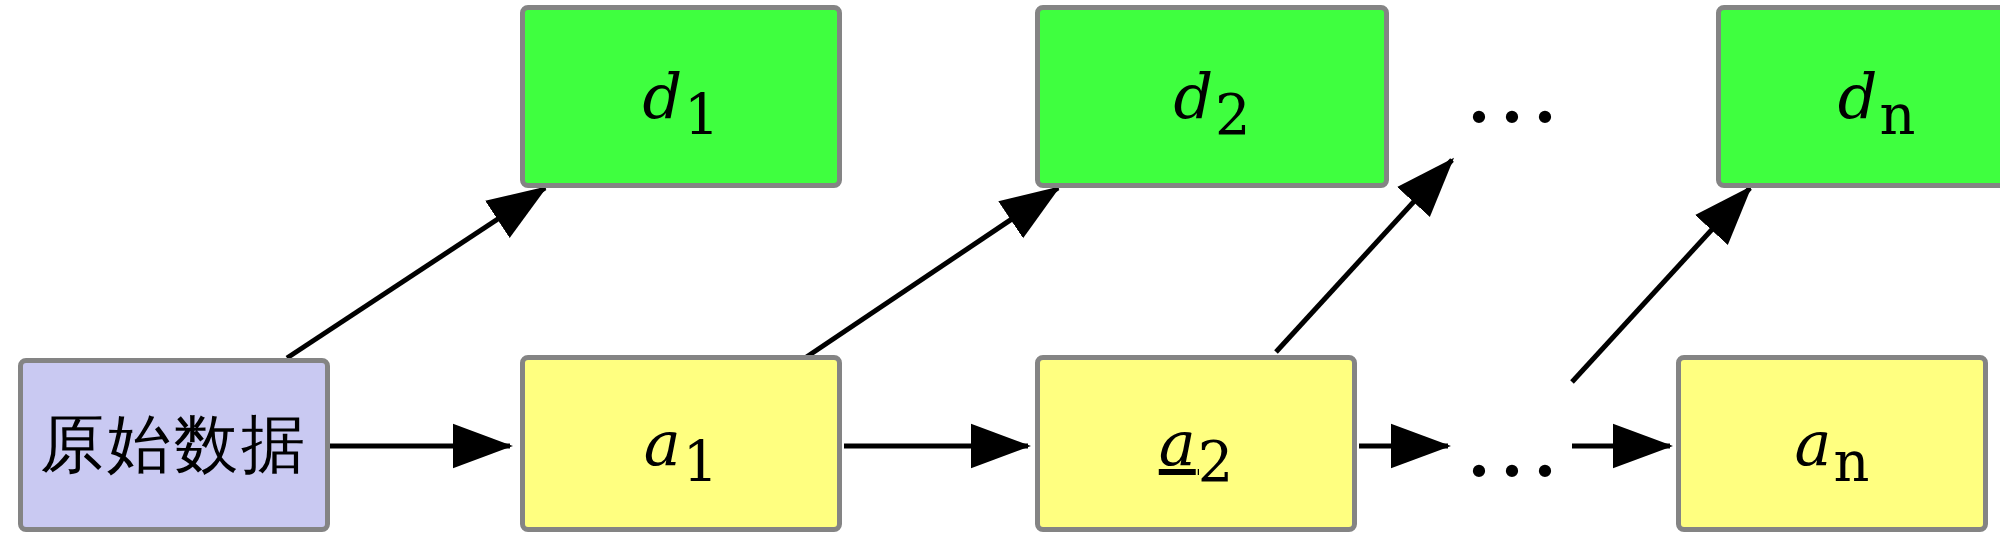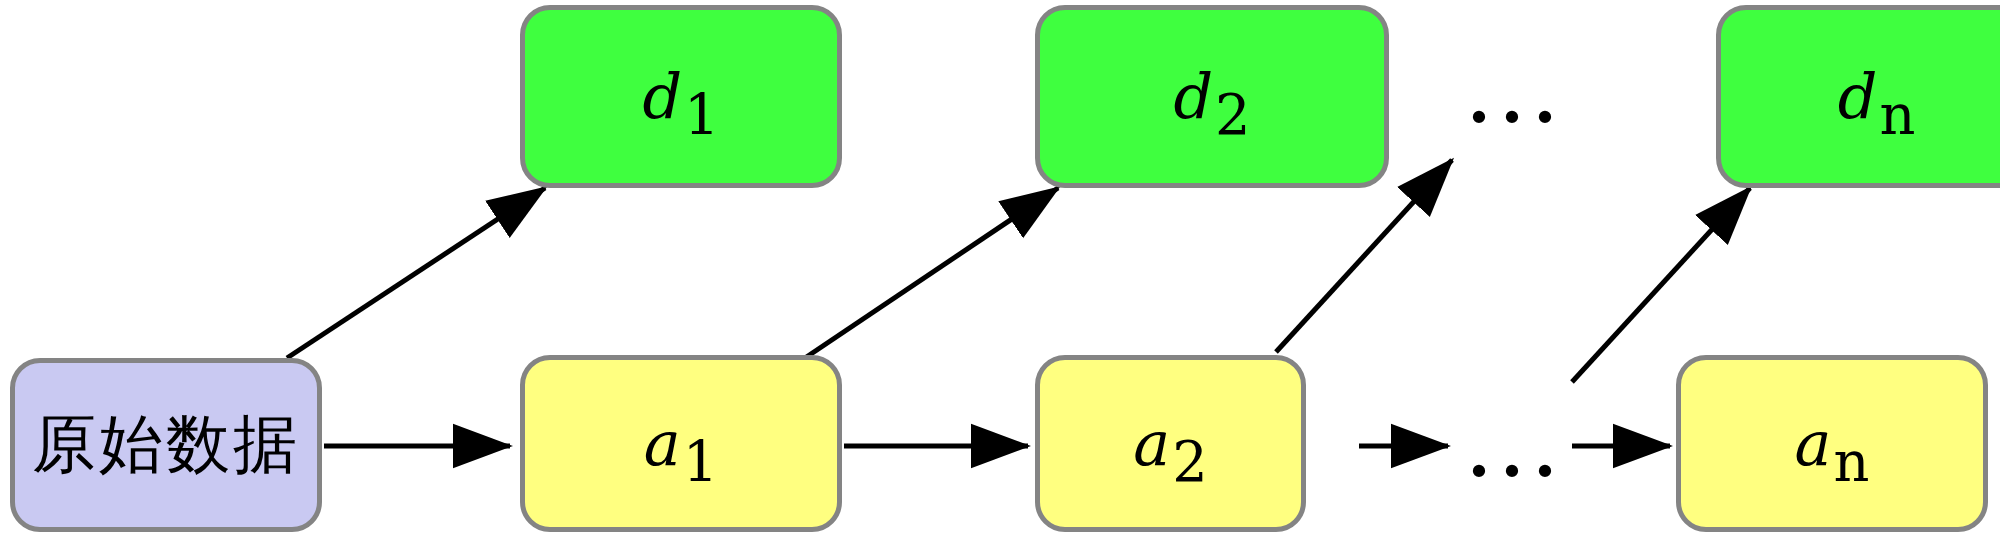--- a/index.html
+++ b/index.html
@@ -25,37 +25,37 @@
     stroke: var(--arrow, #000000);
     stroke-width: 5;
   }
   svg.edges .ah {
     fill: var(--arrow, #000000);
   }
   .node {
     position: absolute;
     box-sizing: border-box;
     border: 5px solid var(--node-border, #848484);
-    border-radius: 30px;
+    border-radius: 8px;
     display: flex;
     align-items: center;
     justify-content: center;
     color: var(--text, #000000);
   }
   .node.green { background: var(--top-fill, #3fff3f); }
   .node.yellow { background: var(--bottom-fill, #ffff80); }
   .node.lavender { background: var(--raw-fill, #c9c9f2); }
 
   .node-d1 { left: 520px;  top: 5px;   width: 322px; height: 183px; }
   .node-d2 { left: 1035px; top: 5px;   width: 354px; height: 183px; }
   .node-dn { left: 1676px; top: 5px;   width: 321px; height: 183px; margin-left: 40px; }
   .node-a1 { left: 520px;  top: 355px; width: 322px; height: 177px; }
-  .node-a2 { left: 1035px; top: 355px; width: 271px; height: 177px; }
+  .node-a2 { left: 1035px; top: 355px; width: 322px; height: 177px; text-decoration: underline; }
   .node-an { left: 1676px; top: 355px; width: 312px; height: 177px; }
-  .node-raw { left: 10px;  top: 358px; width: 312px; height: 174px; }
+  .node-raw { left: 18px;  top: 358px; width: 312px; height: 174px; }
 
   .mathlabel {
     font-size: 62px;
     line-height: 1;
     white-space: nowrap;
   }
   .mathlabel .mvar {
     font-style: italic;
     font-weight: normal;
   }

